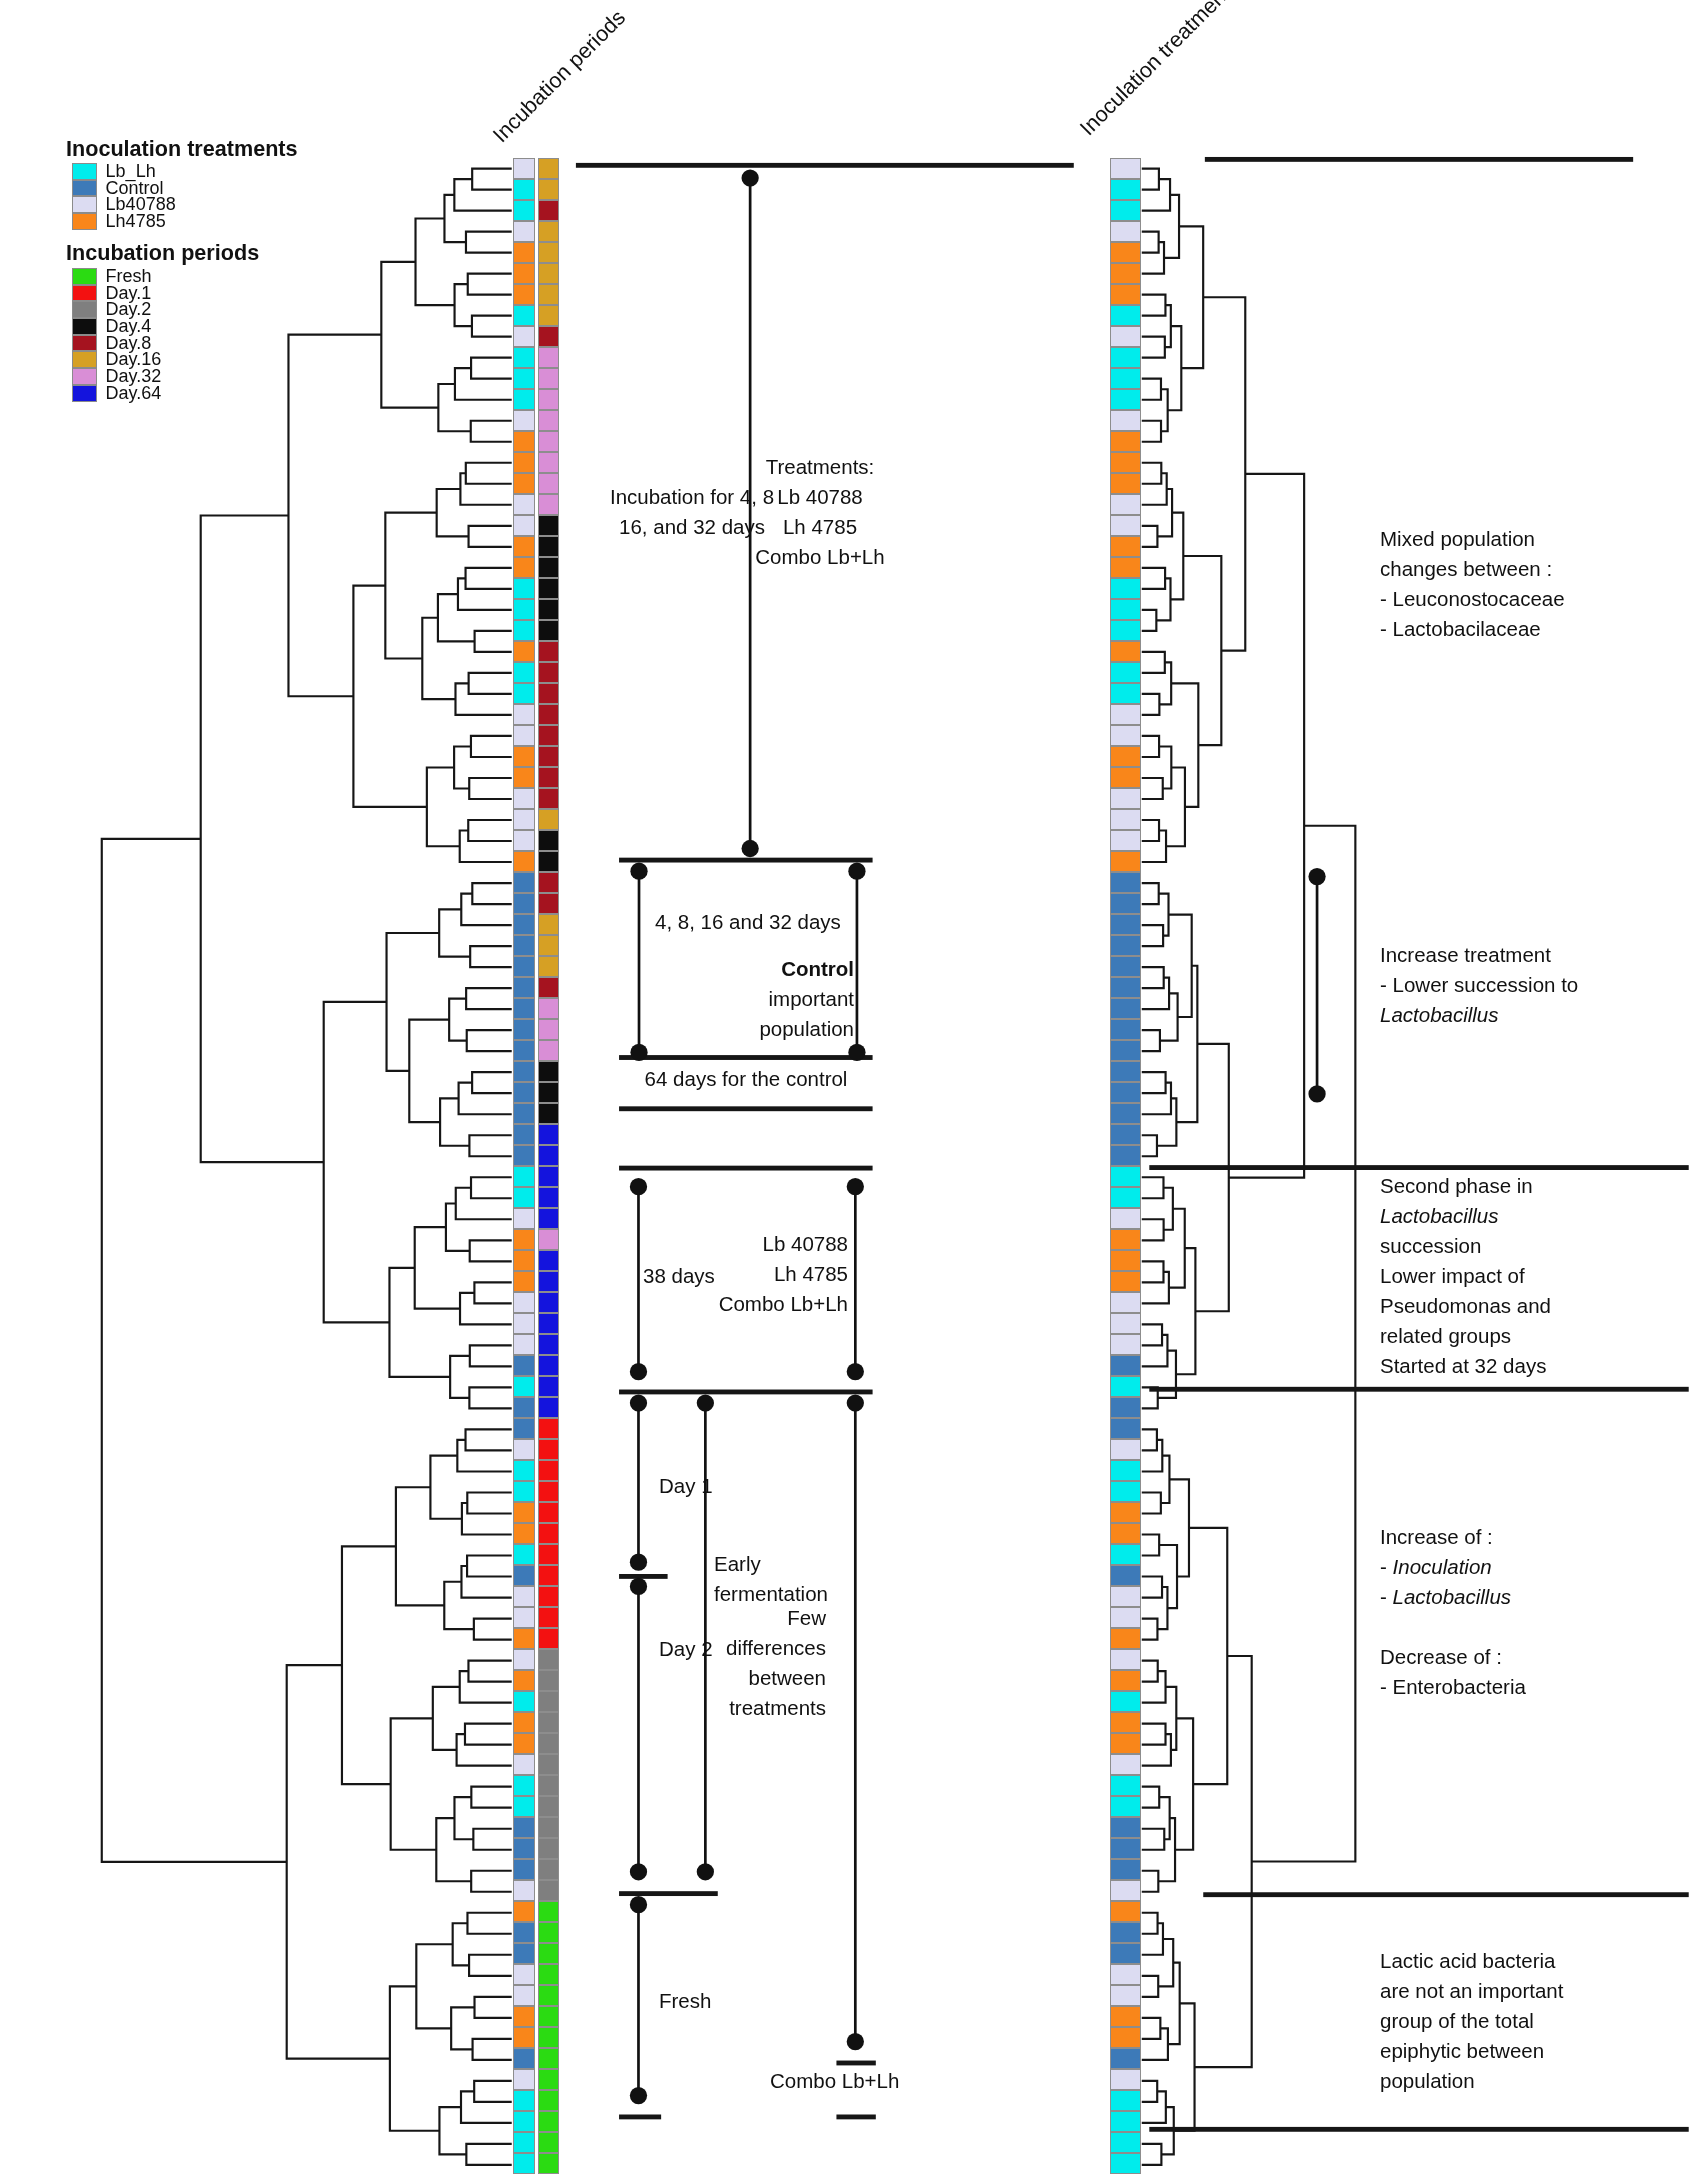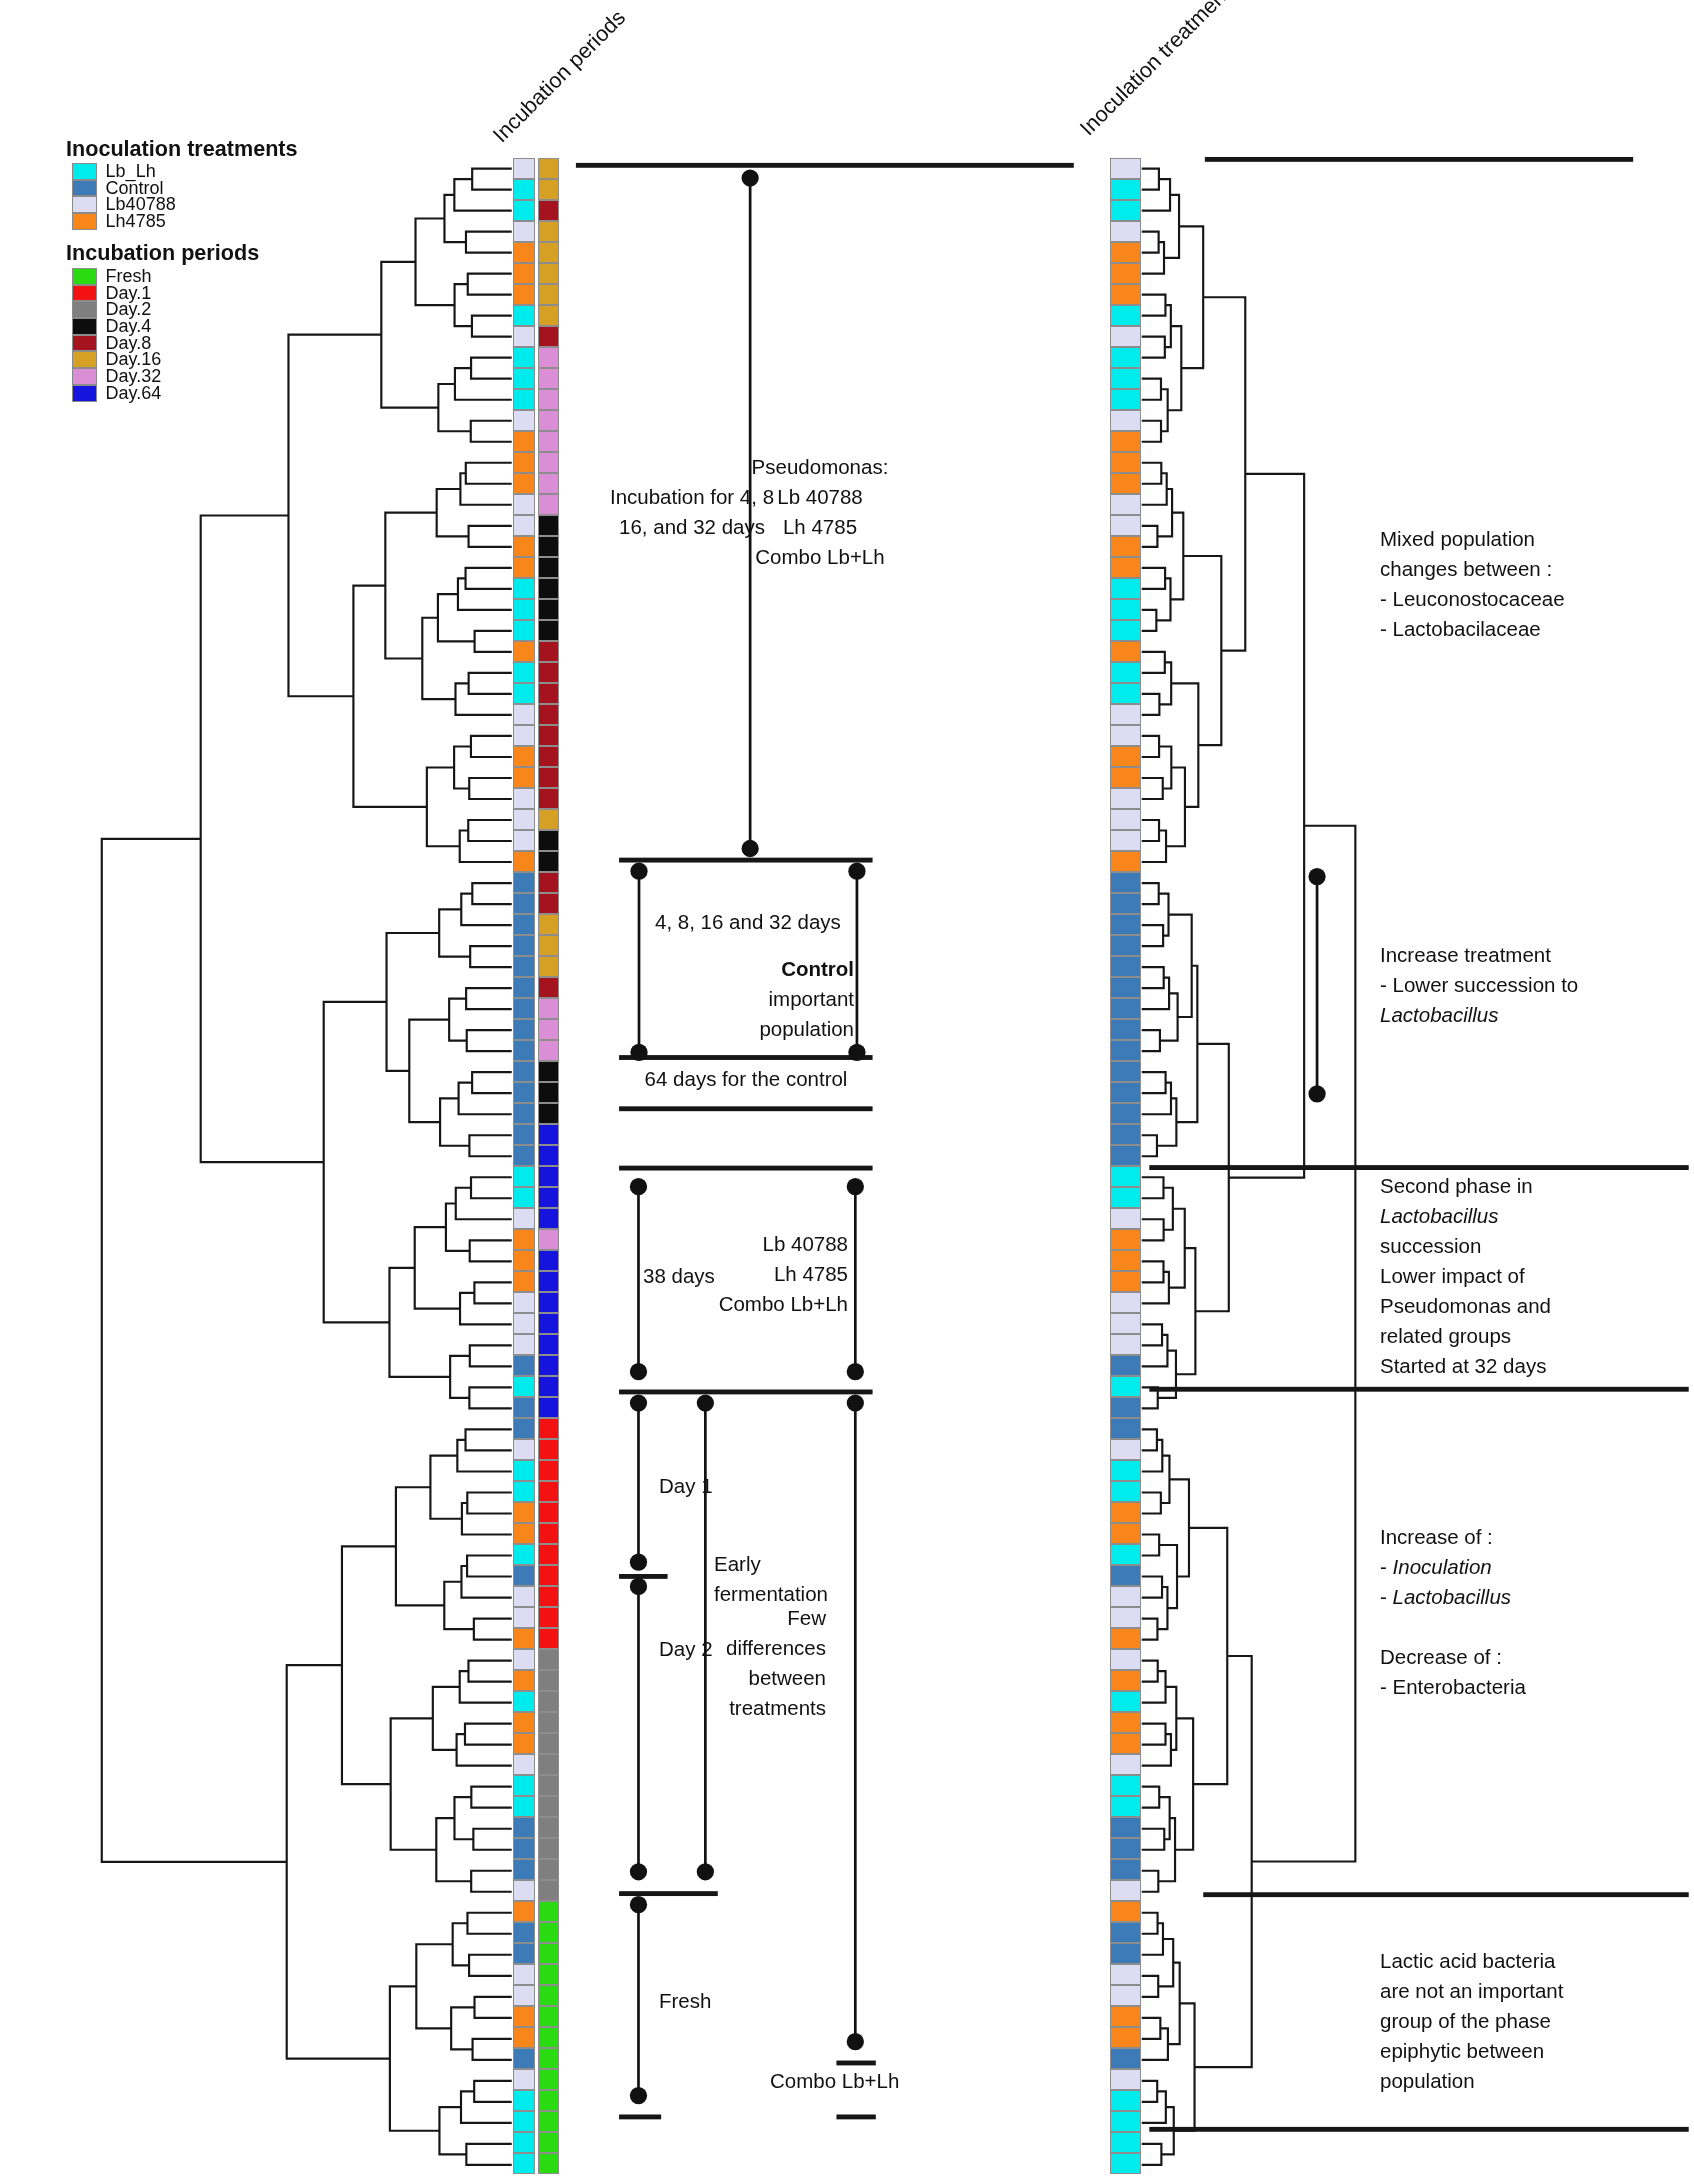--- a/index.html
+++ b/index.html
@@ -628,21 +628,21 @@
       <div class="heat-cell" style="height: 21px; background: rgb(0, 236, 236);"></div>
       <div class="heat-cell" style="height: 21px; background: rgb(0, 236, 236);"></div>
     </div>
 
   <div id="annotations">
       <div class="ann al-c" style="left: 692px; top: 482px;">
         <div><span>Incubation for 4, 8</span></div>
         <div><span>16, and 32 days</span></div>
       </div>
       <div class="ann al-c" style="left: 820px; top: 452px;">
-        <div><span>Pseudomonas:</span></div>
+        <div><span>Treatments:</span></div>
         <div><span>Lb 40788</span></div>
         <div><span>Lh 4785</span></div>
         <div><span>Combo Lb+Lh</span></div>
       </div>
       <div class="ann al-l" style="left: 655px; top: 907px;">
         <div><span>4, 8, 16 and 32 days</span></div>
       </div>
       <div class="ann al-r" style="left: 854px; top: 954px;">
         <div><span class="bd">Control</span></div>
         <div><span>important</span></div>
@@ -705,19 +705,19 @@
         <div><span>Increase of :</span></div>
         <div><span>- </span><span class="it">Inoculation</span></div>
         <div><span>- </span><span class="it">Lactobacillus</span></div>
         <div>&nbsp;</div>
         <div><span>Decrease of :</span></div>
         <div><span>- Enterobacteria</span></div>
       </div>
       <div class="ann al-l" style="left: 1380px; top: 1946px;">
         <div><span>Lactic acid bacteria</span></div>
         <div><span>are not an important</span></div>
-        <div><span>group of the phase</span></div>
+        <div><span>group of the total</span></div>
         <div><span>epiphytic between</span></div>
         <div><span>population</span></div>
       </div>
     </div>
 </div>
 
 
 </body></html>

